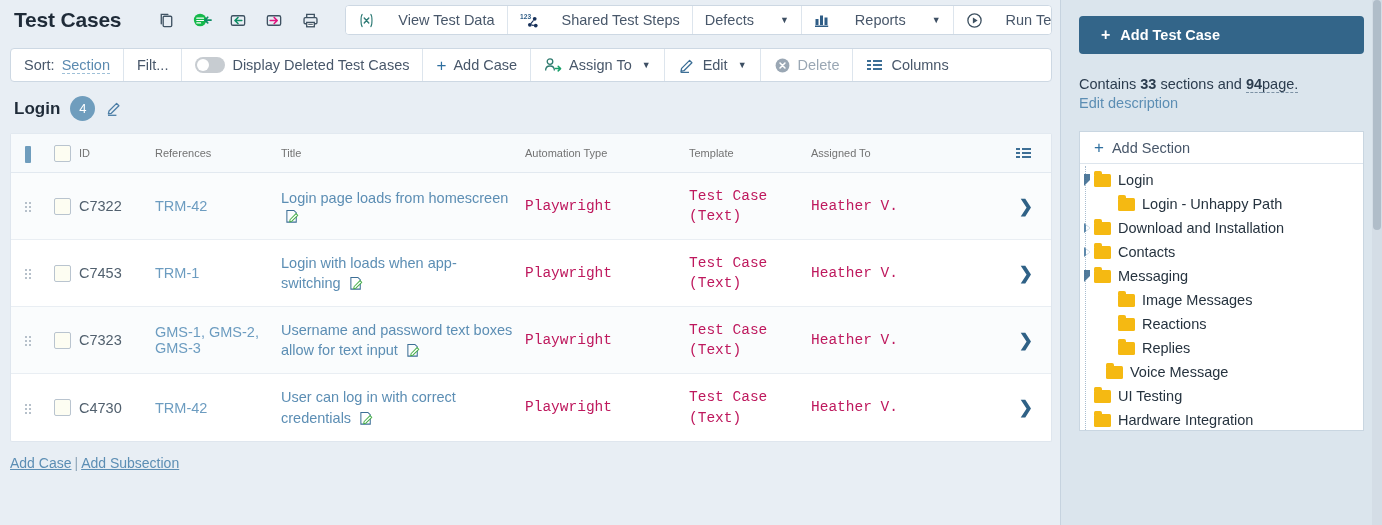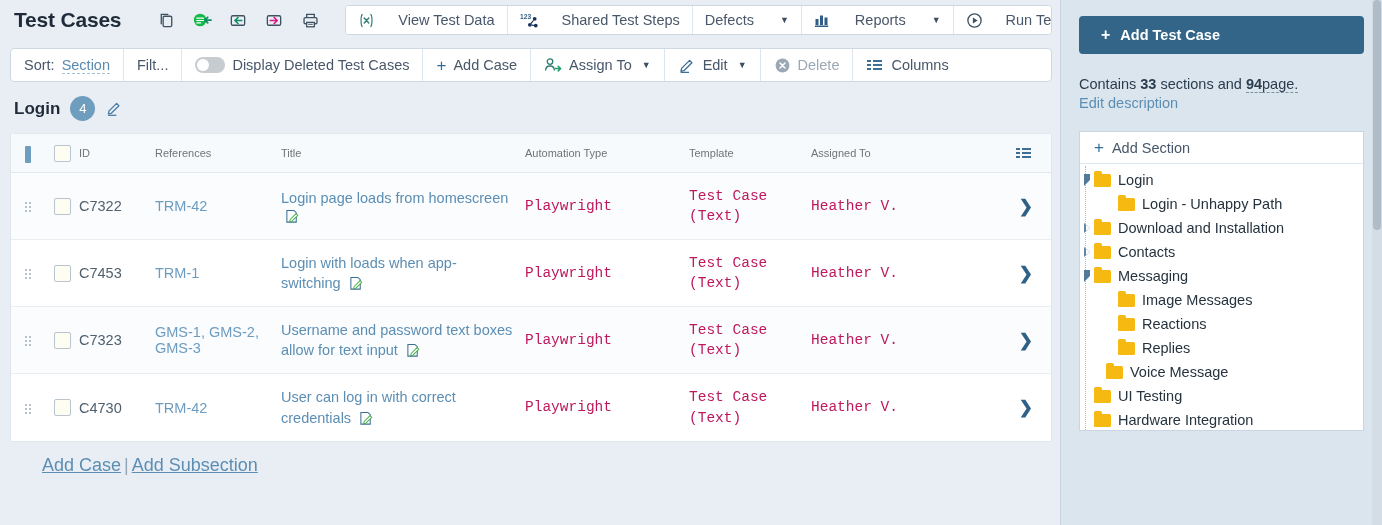--- a/index.html
+++ b/index.html
@@ -131,21 +131,21 @@
     background-size: 4px 4px;
   }
   .bar-ico { width: 6px; height: 17px; background: #6f9dbd; border-radius: 1px; }
   .idtxt { color: #51606e; }
   .reflink { color: #6c9cc0; cursor: pointer; }
   .titlelink { color: #5c8eb4; cursor: pointer; line-height: 1.4; }
   .autotxt, .tmpltxt, .asgntxt { color: #be185d; line-height: 1.4; font-family: Liberation Mono, monospace; }
   .chev { color: #2f6186; font-size: 17px; font-weight: bold; cursor: pointer; }
 
   .bottom-links {
-    padding: 13px 0 0 10px; font-size: 18px; margin-left: 32px;
+    padding: 13px 0 0 10px; font-size: 14px;
   }
   .bottom-links a {
     color: #5c8eb4; text-decoration: underline; cursor: pointer;
   }
   .bottom-links .sep { color: #8fa6b8; margin: 0 3px; }
 
   
   .side {
     width: 322px; height: 525px; background: #dbe5ed;
     border-left: 1px solid #c6d3df;

